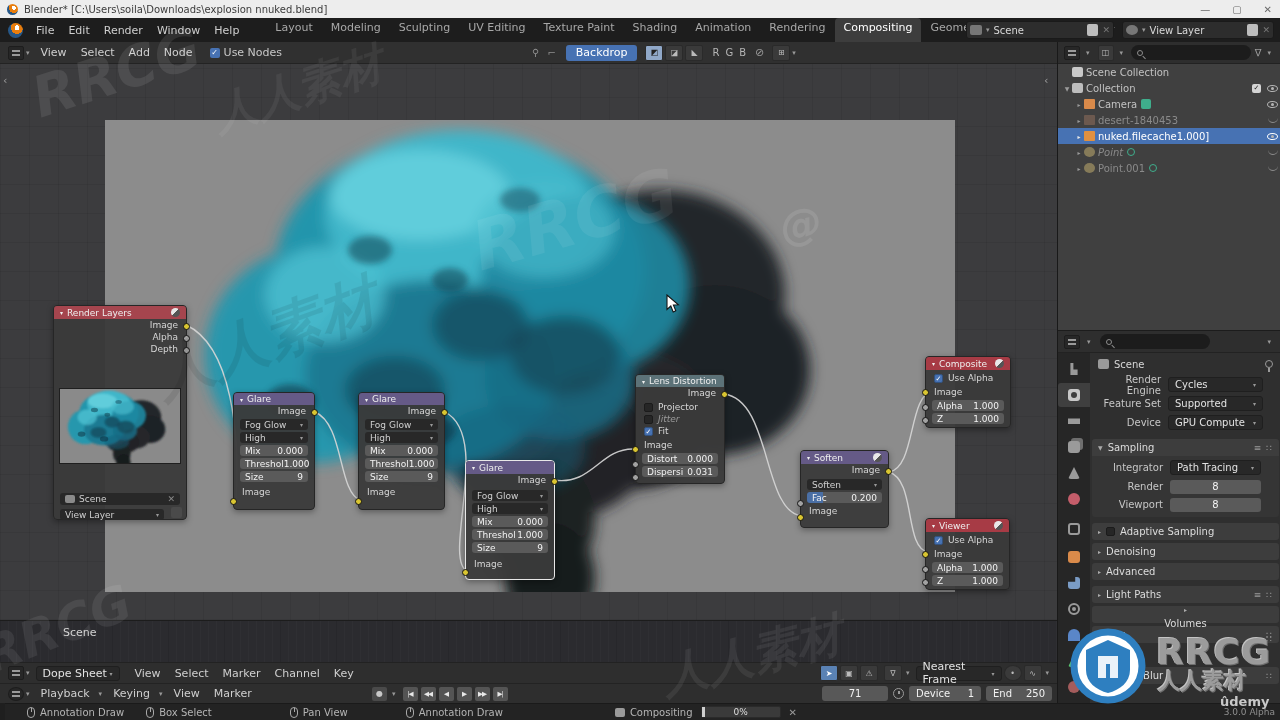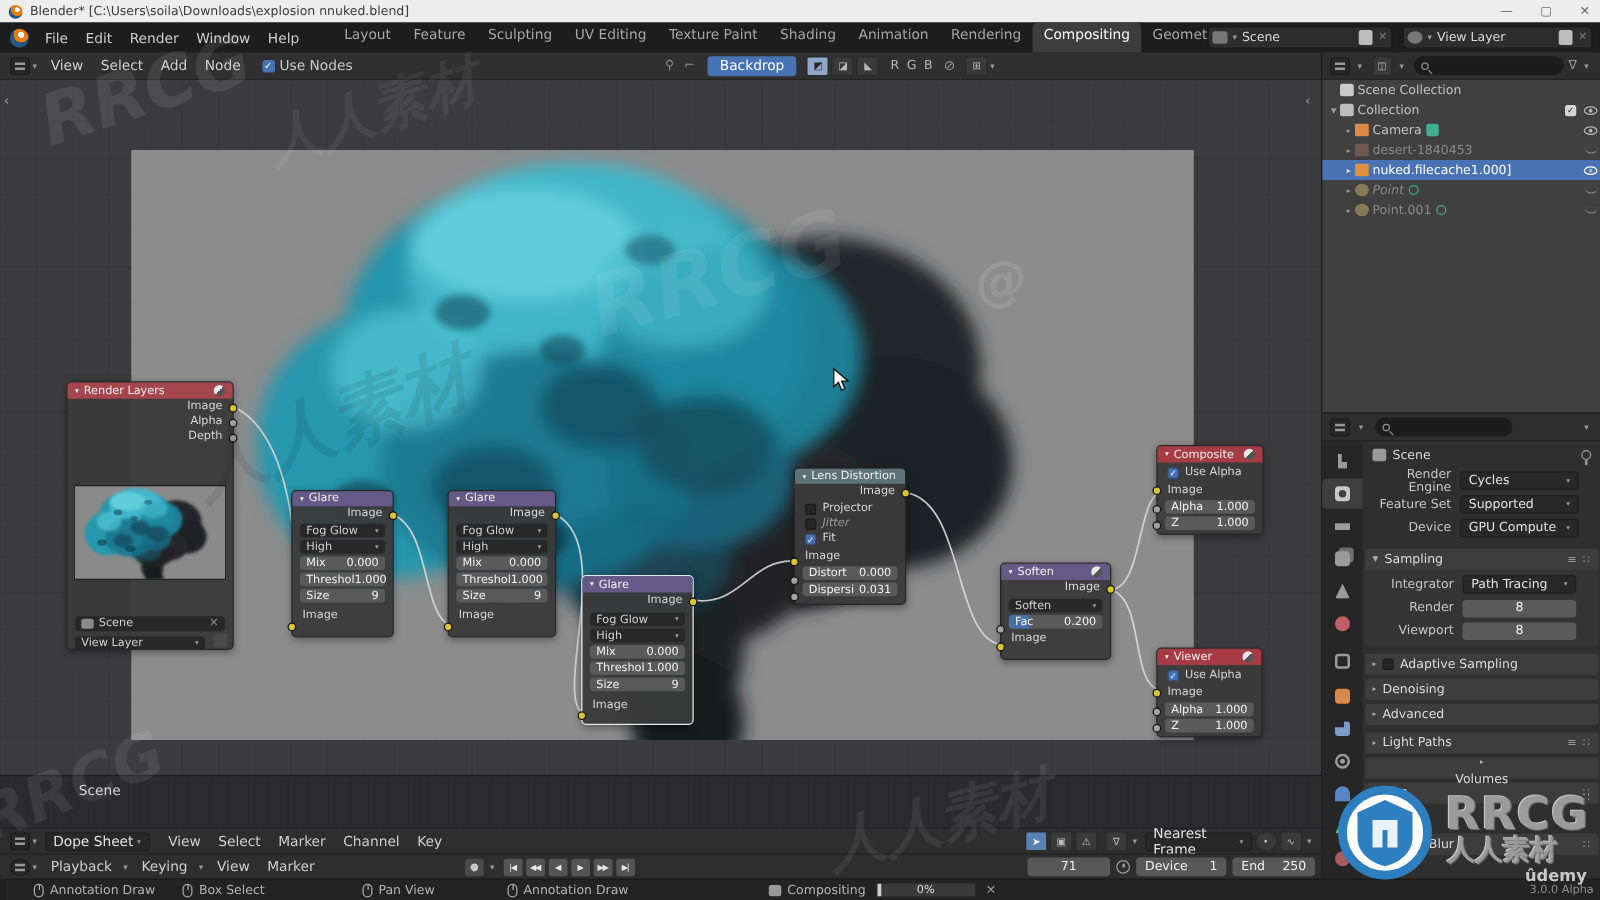--- a/index.html
+++ b/index.html
@@ -159,21 +159,21 @@
 
   <div class="topbar">
     <span class="blogo"></span>
     <span class="menu">File</span>
     <span class="menu">Edit</span>
     <span class="menu">Render</span>
     <span class="menu">Window</span>
     <span class="menu">Help</span>
     <span class="tabs">
       <span class="tab">Layout</span>
-      <span class="tab">Feature</span>
+      <span class="tab">Modeling</span>
       <span class="tab">Sculpting</span>
       <span class="tab">UV Editing</span>
       <span class="tab">Texture Paint</span>
       <span class="tab">Shading</span>
       <span class="tab">Animation</span>
       <span class="tab">Rendering</span>
       <span class="tab active">Compositing</span>
       <span class="tab">Geometry Nodes</span>
       <span class="tab">Scripting</span>
       <span class="tab addtab">+</span>

